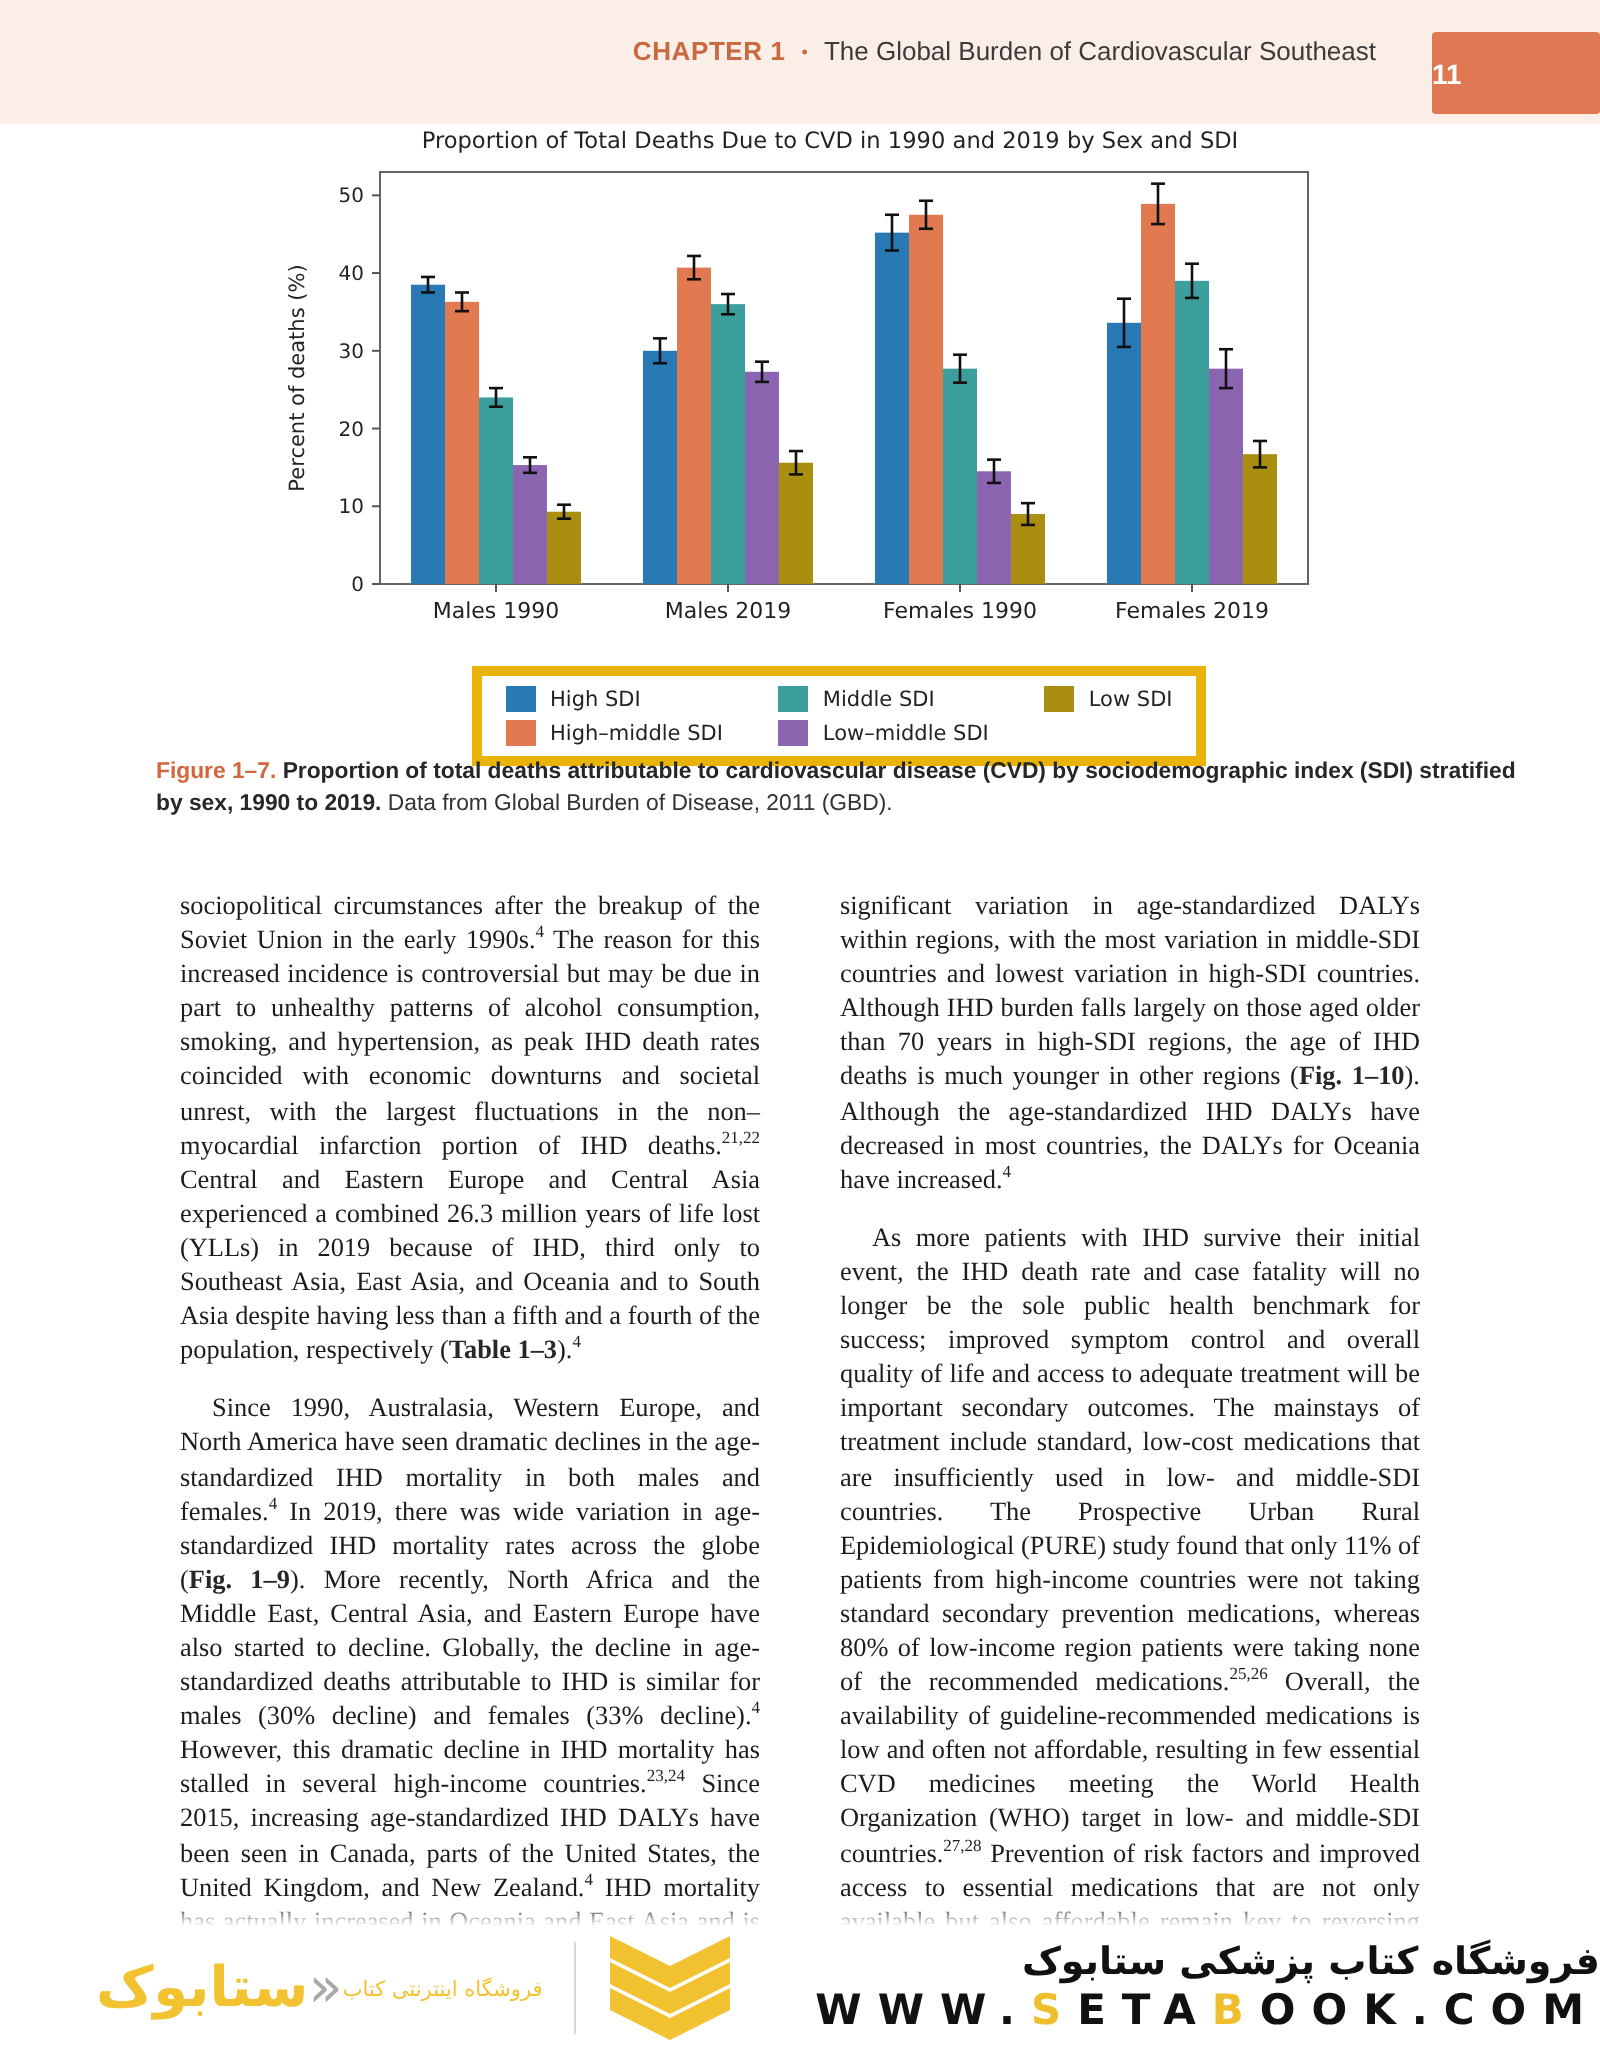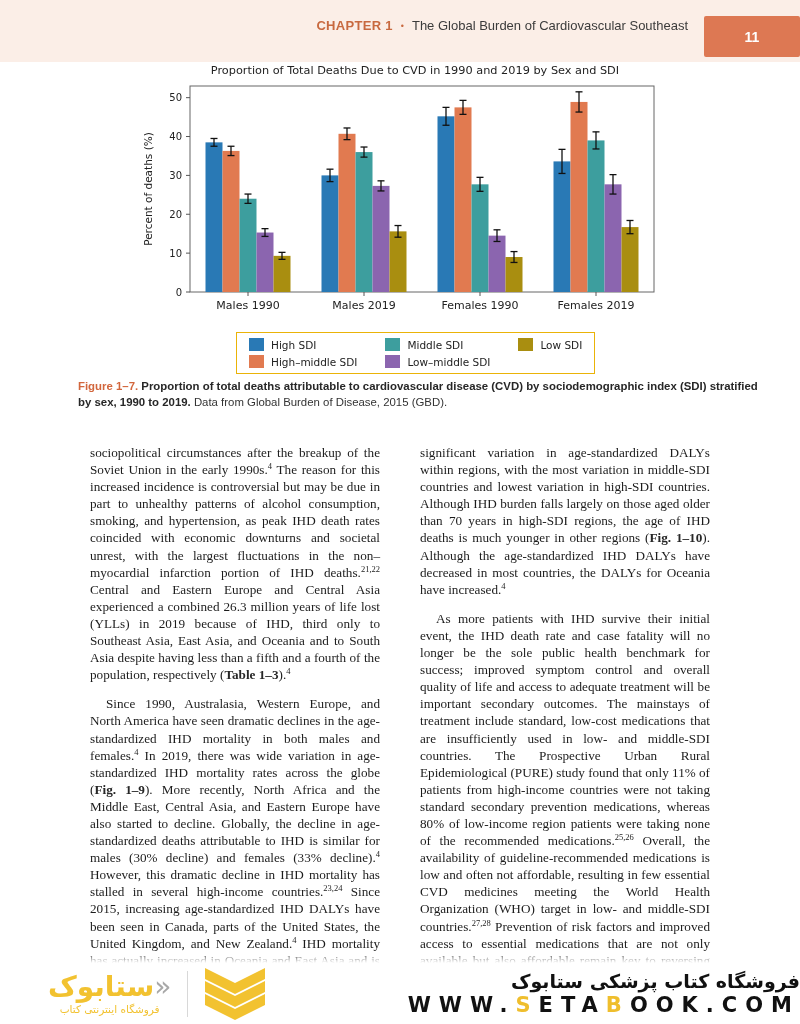--- a/index.html
+++ b/index.html
@@ -5,28 +5,28 @@
   html,body{margin:0;padding:0;background:#e8e8e8;}
   .page{position:relative;width:800px;height:1024px;background:#ffffff;overflow:hidden;
         font-family:"Liberation Serif",serif;margin:0 auto;}
   
   .header-band{position:absolute;top:0;left:0;width:800px;height:62px;background:#fbeee7;}
   .header-inner{position:absolute;right:112px;top:0;height:50px;display:flex;align-items:center;gap:8px;
         font-family:"Liberation Sans",sans-serif;font-size:13px;}
   .chapter-label{color:#c8693f;font-weight:700;letter-spacing:.3px;}
   .header-dot{color:#c8693f;font-size:9px;position:relative;top:1px;}
   .header-title{color:#3b3b3b;}
-  .page-num-box{position:absolute;right:0;top:16px;width:96px;height:41px;background:#dd7853;
+  .page-num-box{position:absolute;right:0;top:16px;width:84px;height:41px;background:#dd7853;
         color:#fff;font-family:"Liberation Sans",sans-serif;font-weight:700;font-size:14px;
-        display:flex;align-items:center;justify-content:center;border-radius:2px;}
+        display:flex;align-items:center;justify-content:flex-start;border-radius:2px;}
   
   .chart-block{position:absolute;top:64px;left:140px;width:520px;}
   .chart-title{font-family:"DejaVu Sans",sans-serif;font-size:11.3px;color:#222;text-align:center;margin:0 0 3px 30px;}
   .chart-svg text{font-family:"DejaVu Sans",sans-serif;fill:#222;}
-  .legend-box{margin:8px 0 0 96px;width:fit-content;border:1px solid #eab308;padding:5px 12px;
+  .legend-box{margin:8px 0 0 96px;width:fit-content;border:5px solid #eab308;padding:5px 12px;
         display:grid;grid-template-columns:auto auto auto;column-gap:28px;row-gap:4px;
         font-family:"DejaVu Sans",sans-serif;font-size:10.5px;color:#222;}
   .legend-item{display:flex;align-items:center;gap:7px;}
   .legend-swatch{width:15px;height:13px;display:inline-block;}
   
   .figure-caption{position:absolute;top:378px;left:78px;width:694px;
         font-family:"Liberation Sans",sans-serif;font-size:11.4px;line-height:1.42;color:#333;}
   .seg-label{color:#d2663c;font-weight:700;}
   .seg-b{font-weight:700;color:#272727;}
   
@@ -37,21 +37,21 @@
   sup{font-size:8.5px;line-height:0;}
   .section-head{font-family:"Liberation Sans",sans-serif;color:#d2703d;font-weight:700;
         font-size:15.5px;letter-spacing:.3px;margin:11px 0 3px;text-align:left;}
   .dotted-rule{border-bottom:2px dotted #bcbcbc;margin-bottom:8px;height:1px;}
   
   .fade{position:absolute;left:0;bottom:61px;width:800px;height:12px;
         background:linear-gradient(rgba(255,255,255,0),#ffffff);}
   .footer{position:absolute;left:0;bottom:0;width:800px;height:61px;background:#ffffff;
         display:flex;align-items:center;}
   .footer-left{display:flex;align-items:center;gap:16px;margin-left:48px;}
-  .logo-word{display:flex;flex-direction:column;align-items:center;line-height:1;}
+  .logo-word{display:flex;flex-direction:row;align-items:center;line-height:1;}
   .logo-main{font-family:"DejaVu Sans",sans-serif;font-size:28px;font-weight:700;color:#f2c230;direction:rtl;}
   .logo-guillemet{color:#a8a8a8;font-weight:400;}
   .logo-sub{font-family:"DejaVu Sans",sans-serif;font-size:10.5px;color:#f2c230;margin-top:3px;direction:rtl;}
   .logo-divider{width:1px;height:46px;background:#d8d8d8;}
   .footer-right{margin-left:auto;display:flex;flex-direction:column;align-items:flex-end;gap:1px;}
   .store-fa{font-family:"DejaVu Sans",sans-serif;font-size:19px;color:#111;font-weight:700;direction:rtl;}
   .url{font-family:"DejaVu Sans",sans-serif;font-size:21px;font-weight:700;letter-spacing:8px;color:#111;white-space:nowrap;}
   .seg-gold{color:#efbe2d;}
 </style>
 </head>
@@ -193,21 +193,21 @@
           <span class="legend-swatch" style="background: rgb(225, 122, 80);"></span>
           <span>High–middle SDI</span>
         </div>
         <div class="legend-item">
           <span class="legend-swatch" style="background: rgb(139, 101, 175);"></span>
           <span>Low–middle SDI</span>
         </div>
       </div>
   </div>
 
-  <div class="figure-caption"><span class="seg-label">Figure 1–7.</span><span>  </span><span class="seg-b">Proportion of total deaths attributable to cardiovascular disease (CVD) by sociodemographic index (SDI) stratified by sex, 1990 to 2019.</span><span> Data from Global Burden of Disease, 2015 (GBD).</span></div>
+  <div class="figure-caption"><span class="seg-label">Figure 1–7.</span><span>  </span><span class="seg-b">Proportion of total deaths attributable to cardiovascular disease (CVD) by sociodemographic index (SDI) stratified by sex, 1990 to 2019.</span><span> Data from Global Burden of Disease, 2011 (GBD).</span></div>
 
   <div class="body-cols">
     <div class="col">
         <p class="body-p"><span>sociopolitical circumstances after the breakup of the Soviet Union in the early 1990s.</span><sup>4</sup><span> The reason for this increased incidence is controversial but may be due in part to unhealthy patterns of alcohol consumption, smoking, and hypertension, as peak IHD death rates coincided with economic downturns and societal unrest, with the largest fluctuations in the non–myocardial infarction portion of IHD deaths.</span><sup>21,22</sup><span> Central and Eastern Europe and Central Asia experienced a combined 26.3 million years of life lost (YLLs) in 2019 because of IHD, third only to Southeast Asia, East Asia, and Oceania and to South Asia despite having less than a fifth and a fourth of the population, respectively (</span><span class="seg-b">Table 1–3</span><span>).</span><sup>4</sup></p>
         <p class="body-p indent"><span>Since 1990, Australasia, Western Europe, and North America have seen dramatic declines in the age-standardized IHD mortality in both males and females.</span><sup>4</sup><span> In 2019, there was wide variation in age-standardized IHD mortality rates across the globe (</span><span class="seg-b">Fig. 1–9</span><span>). More recently, North Africa and the Middle East, Central Asia, and Eastern Europe have also started to decline. Globally, the decline in age-standardized deaths attributable to IHD is similar for males (30% decline) and females (33% decline).</span><sup>4</sup><span> However, this dramatic decline in IHD mortality has stalled in several high-income countries.</span><sup>23,24</sup><span> Since 2015, increasing age-standardized IHD DALYs have been seen in Canada, parts of the United States, the United Kingdom, and New Zealand.</span><sup>4</sup><span> IHD mortality has actually increased in Oceania and East Asia and is relatively unchanged in Southeast Asia, sub-Saharan Africa, and South Asia, leading to an increased burden of disease in these areas. The large population in these regions and relatively young age at IHD death leads to more YLLs per fatal case and a higher DALY burden. Percentages of YLLs due to premature disease for IHD are highest in Eastern Europe, Central Asia, Central Europe, and North Africa, and the Middle East. Current estimates suggest over half of global IHD DALYs</span></p>
       </div>
     <div class="col">
       <div>
           <p class="body-p"><span>significant variation in age-standardized DALYs within regions, with the most variation in middle-SDI countries and lowest variation in high-SDI countries. Although IHD burden falls largely on those aged older than 70 years in high-SDI regions, the age of IHD deaths is much younger in other regions (</span><span class="seg-b">Fig. 1–10</span><span>). Although the age-standardized IHD DALYs have decreased in most countries, the DALYs for Oceania have increased.</span><sup>4</sup></p>
           <p class="body-p indent"><span>As more patients with IHD survive their initial event, the IHD death rate and case fatality will no longer be the sole public health benchmark for success; improved symptom control and overall quality of life and access to adequate treatment will be important secondary outcomes. The mainstays of treatment include standard, low-cost medications that are insufficiently used in low- and middle-SDI countries. The Prospective Urban Rural Epidemiological (PURE) study found that only 11% of patients from high-income countries were not taking standard secondary prevention medications, whereas 80% of low-income region patients were taking none of the recommended medications.</span><sup>25,26</sup><span> Overall, the availability of guideline-recommended medications is low and often not affordable, resulting in few essential CVD medicines meeting the World Health Organization (WHO) target in low- and middle-SDI countries.</span><sup>27,28</sup><span> Prevention of risk factors and improved access to essential medications that are not only available but also affordable remain key to reversing both the IHD and stroke pandemics globally. In addition, universal access to organized acute coronary syndrome and acute stroke services remains a priority, especially in the poorest areas.</span><sup>9,29</sup></p>

